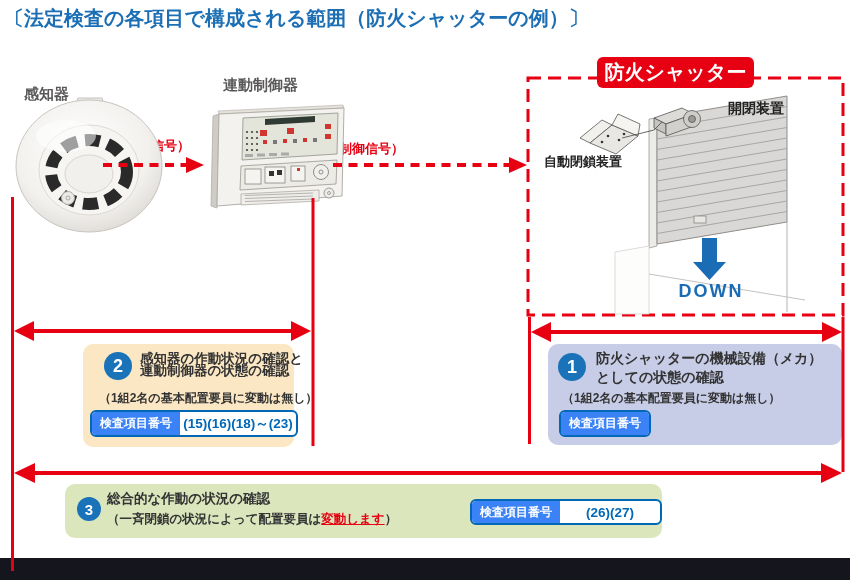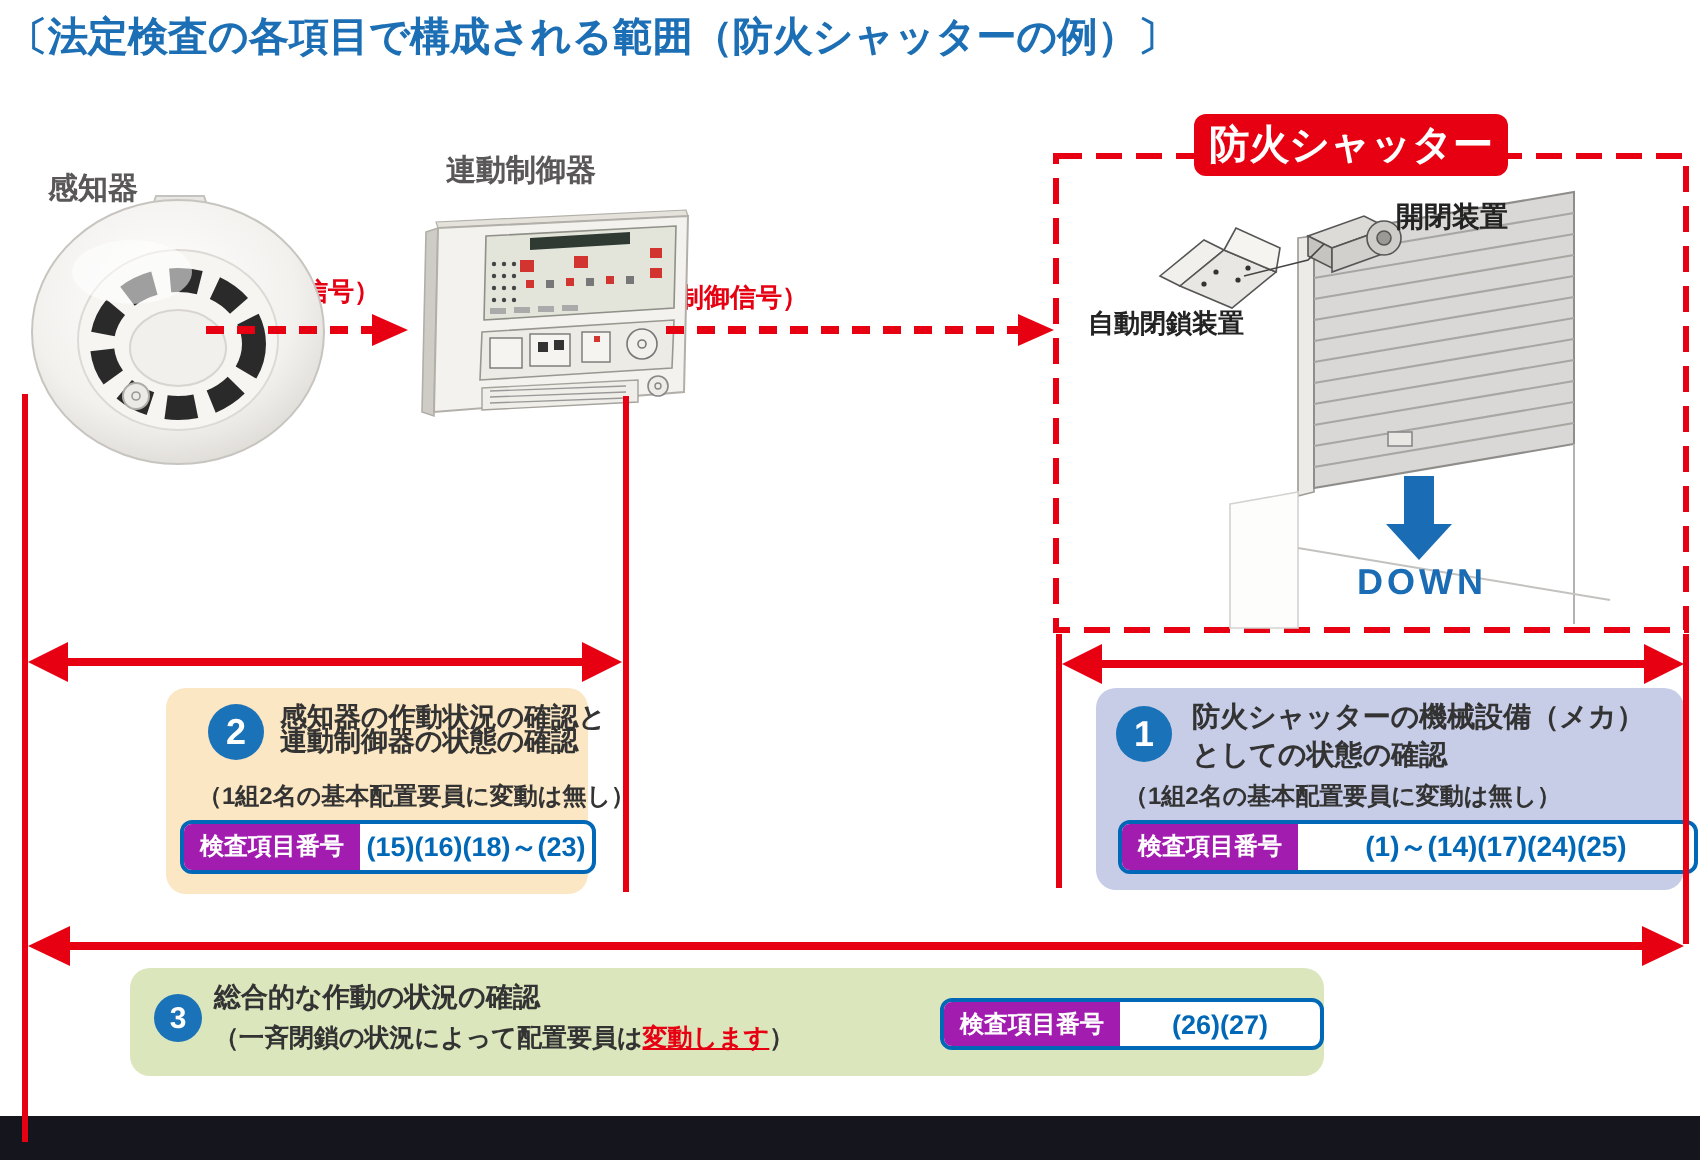--- a/index.html
+++ b/index.html
@@ -49,21 +49,21 @@
   .step-line{font-size:14px;font-weight:700;color:#333333;white-space:nowrap;z-index:5;}
   .step-note{font-size:12px;font-weight:700;color:#333333;white-space:nowrap;z-index:5;}
   .hl-red{color:#e60012;text-decoration:underline;}
   
   .badge{
     display:flex;align-items:stretch;height:27px;z-index:5;
     border:2px solid #0068b7;border-radius:6px;background:#ffffff;
     overflow:hidden;box-sizing:border-box;
   }
   .badge-label{
-    background:#a21caf;color:#ffffff;font-size:12px;font-weight:700;
+    background:#3b82f6;color:#ffffff;font-size:12px;font-weight:700;
     display:flex;align-items:center;justify-content:center;
     padding:0 8px;white-space:nowrap;
   }
   .badge-value{
     color:#0068b7;font-weight:800;display:flex;align-items:center;
     justify-content:center;white-space:nowrap;padding:0 6px;
   }
   .v13{font-size:13.5px;} .v14{font-size:14px;}
   
   .connections{left:0;top:0;z-index:10;pointer-events:none;}
@@ -205,42 +205,41 @@
     <polyline points="98,64 130,56 138,48" fill="none" stroke="#444" stroke-width="0.8"></polyline>
 
     <g fill="#1a6cb4">
       <rect x="178" y="164" width="15" height="24"></rect>
       <polygon points="169,188 202,188 185.5,206"></polygon>
     </g>
   </svg>
 
   <div class="abs shutter-title">防火シャッター</div>
 
-  <div class="abs scene-label" style="left:698px;top:100px;font-size:14px;">開閉装置</div>
+  <div class="abs scene-label" style="left:728px;top:100px;font-size:14px;">開閉装置</div>
   <div class="abs scene-label" style="left:544px;top:153px;">自動閉鎖装置</div>
   <div class="abs down-label">DOWN</div>
 
   <div class="abs step-box step2-box"></div>
   <div class="abs num-circle num-28" style="left:104px;top:352px;">2</div>
   <div class="abs step-line" style="left:140px;top:350px;font-size:13.5px;">感知器の作動状況の確認と</div>
   <div class="abs step-line" style="left:140px;top:362px;font-size:13.5px;">連動制御器の状態の確認</div>
   <div class="abs step-note" style="left:99px;top:390px;">（1組2名の基本配置要員に変動は無し）</div>
   <div class="abs badge" style="left:90px;top:410px;">
     <div class="badge-label">検査項目番号</div>
     <div class="badge-value v13" style="width:104px;">(15)(16)(18)～(23)</div>
   </div>
 
   <div class="abs step-box step1-box"></div>
   <div class="abs num-circle num-28" style="left:558px;top:353px;">1</div>
   <div class="abs step-line" style="left:596px;top:350px;">防火シャッターの機械設備（メカ）</div>
   <div class="abs step-line" style="left:596px;top:369px;">としての状態の確認</div>
   <div class="abs step-note" style="left:562px;top:390px;">（1組2名の基本配置要員に変動は無し）</div>
   <div class="abs badge" style="left:559px;top:410px;">
     <div class="badge-label">検査項目番号</div>
-    <div class="badge-value v14" style="width:186px;">(1)～(14)(17)(24)(25)</div>
   </div>
 
   <div class="abs step-box step3-box"></div>
   <div class="abs num-circle num-24" style="left:77px;top:497px;">3</div>
   <div class="abs step-line" style="left:107px;top:490px;font-size:13.5px;">総合的な作動の状況の確認</div>
   <div class="abs step-note" style="left:107px;top:511px;font-size:12.5px;"><span>（一斉閉鎖の状況によって配置要員は</span><span class="hl-red">変動します</span><span>）</span></div>
   <div class="abs badge" style="left:470px;top:499px;height:26px;">
     <div class="badge-label">検査項目番号</div>
     <div class="badge-value v13" style="width:88px;text-align:center;">(26)(27)</div>
   </div>

